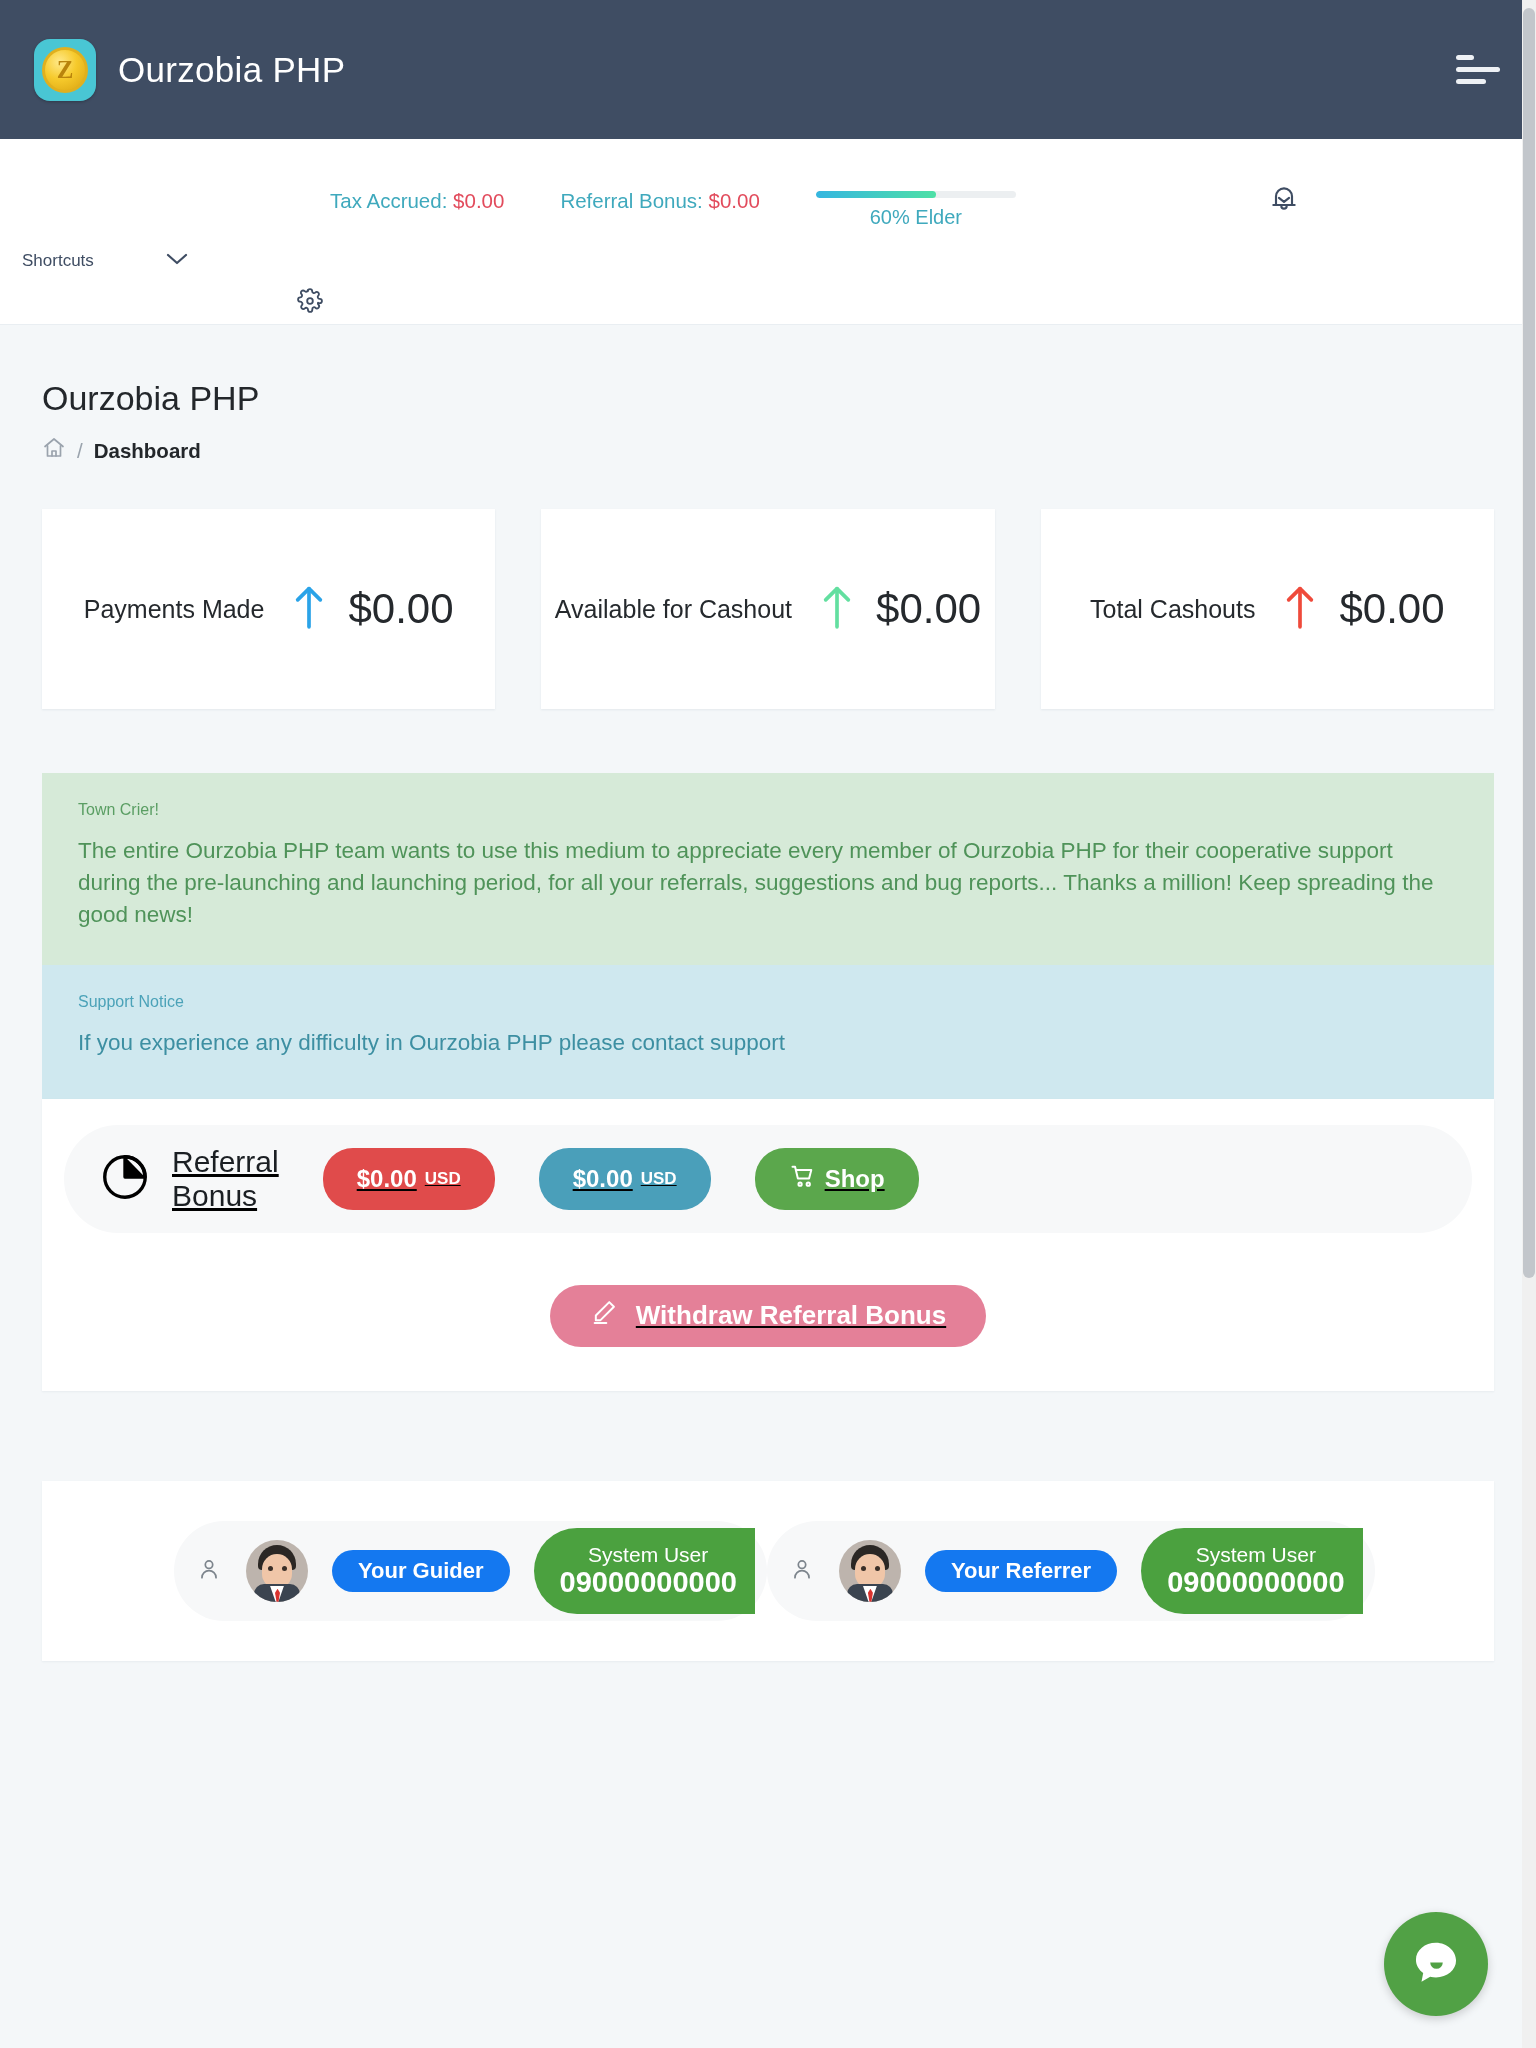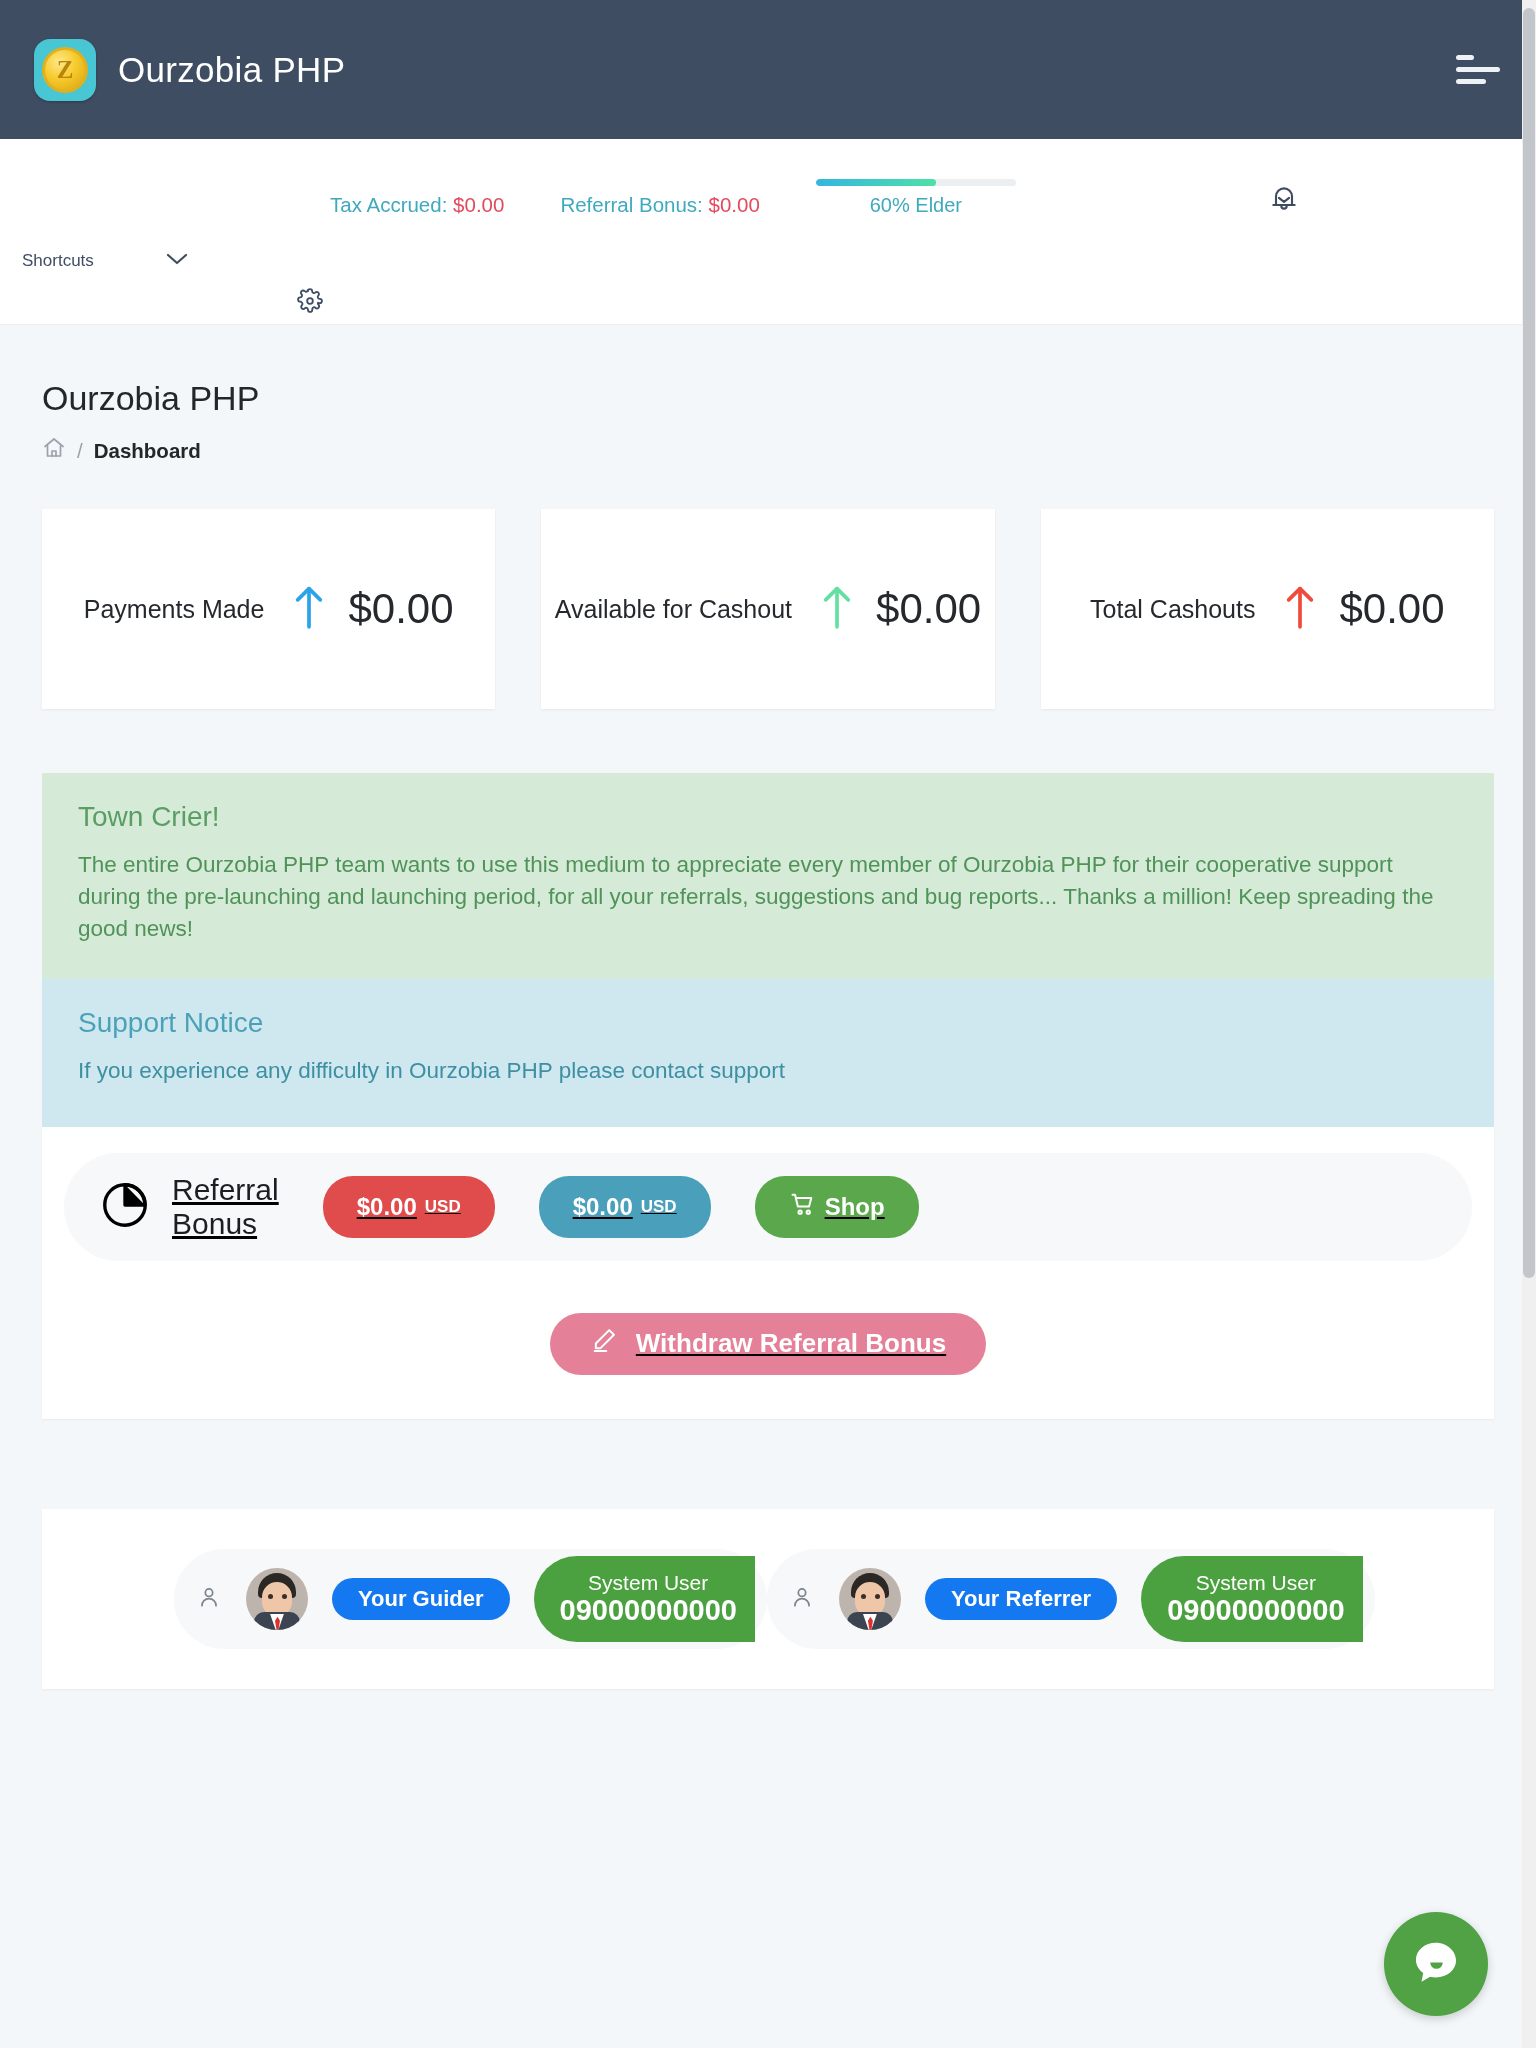--- a/index.html
+++ b/index.html
@@ -90,23 +90,23 @@
   
   .subheader {
     background: #ffffff;
     height: 186px;
     position: relative;
     border-bottom: 1px solid #e9eef2;
   }
   .stat-strip {
     position: absolute;
     left: 330px;
-    top: 28px;
-    display: flex;
-    align-items: flex-end;
+    top: 40px;
+    display: flex;
+    align-items: flex-start;
     gap: 56px;
   }
   .stat-inline {
     font-size: 20.5px;
     color: #3fa9bd;
     white-space: nowrap;
     padding-top: 10px;
   }
   .stat-inline .amt { color: #e24b5c; }
 
@@ -213,21 +213,21 @@
   .arrow-up { display: block; }
 
   
   .alert {
     margin-top: 64px;
     padding: 28px 36px 34px 36px;
   }
   .alert-green { background: #d6ead8; }
   .alert-blue  { background: #cfe8ef; margin-top: 0; padding-bottom: 40px; }
   .alert-head {
-    font-size: 28px;
+    font-size: 16px;
     margin-bottom: 16px;
   }
   .alert-green .alert-head { color: #5a9e63; }
   .alert-green .alert-body { color: #4f9359; }
   .alert-blue .alert-head  { color: #4ba2b8; }
   .alert-blue .alert-body  { color: #3d8fa2; }
   .alert-body {
     font-size: 22.5px;
     line-height: 1.42;
   }

